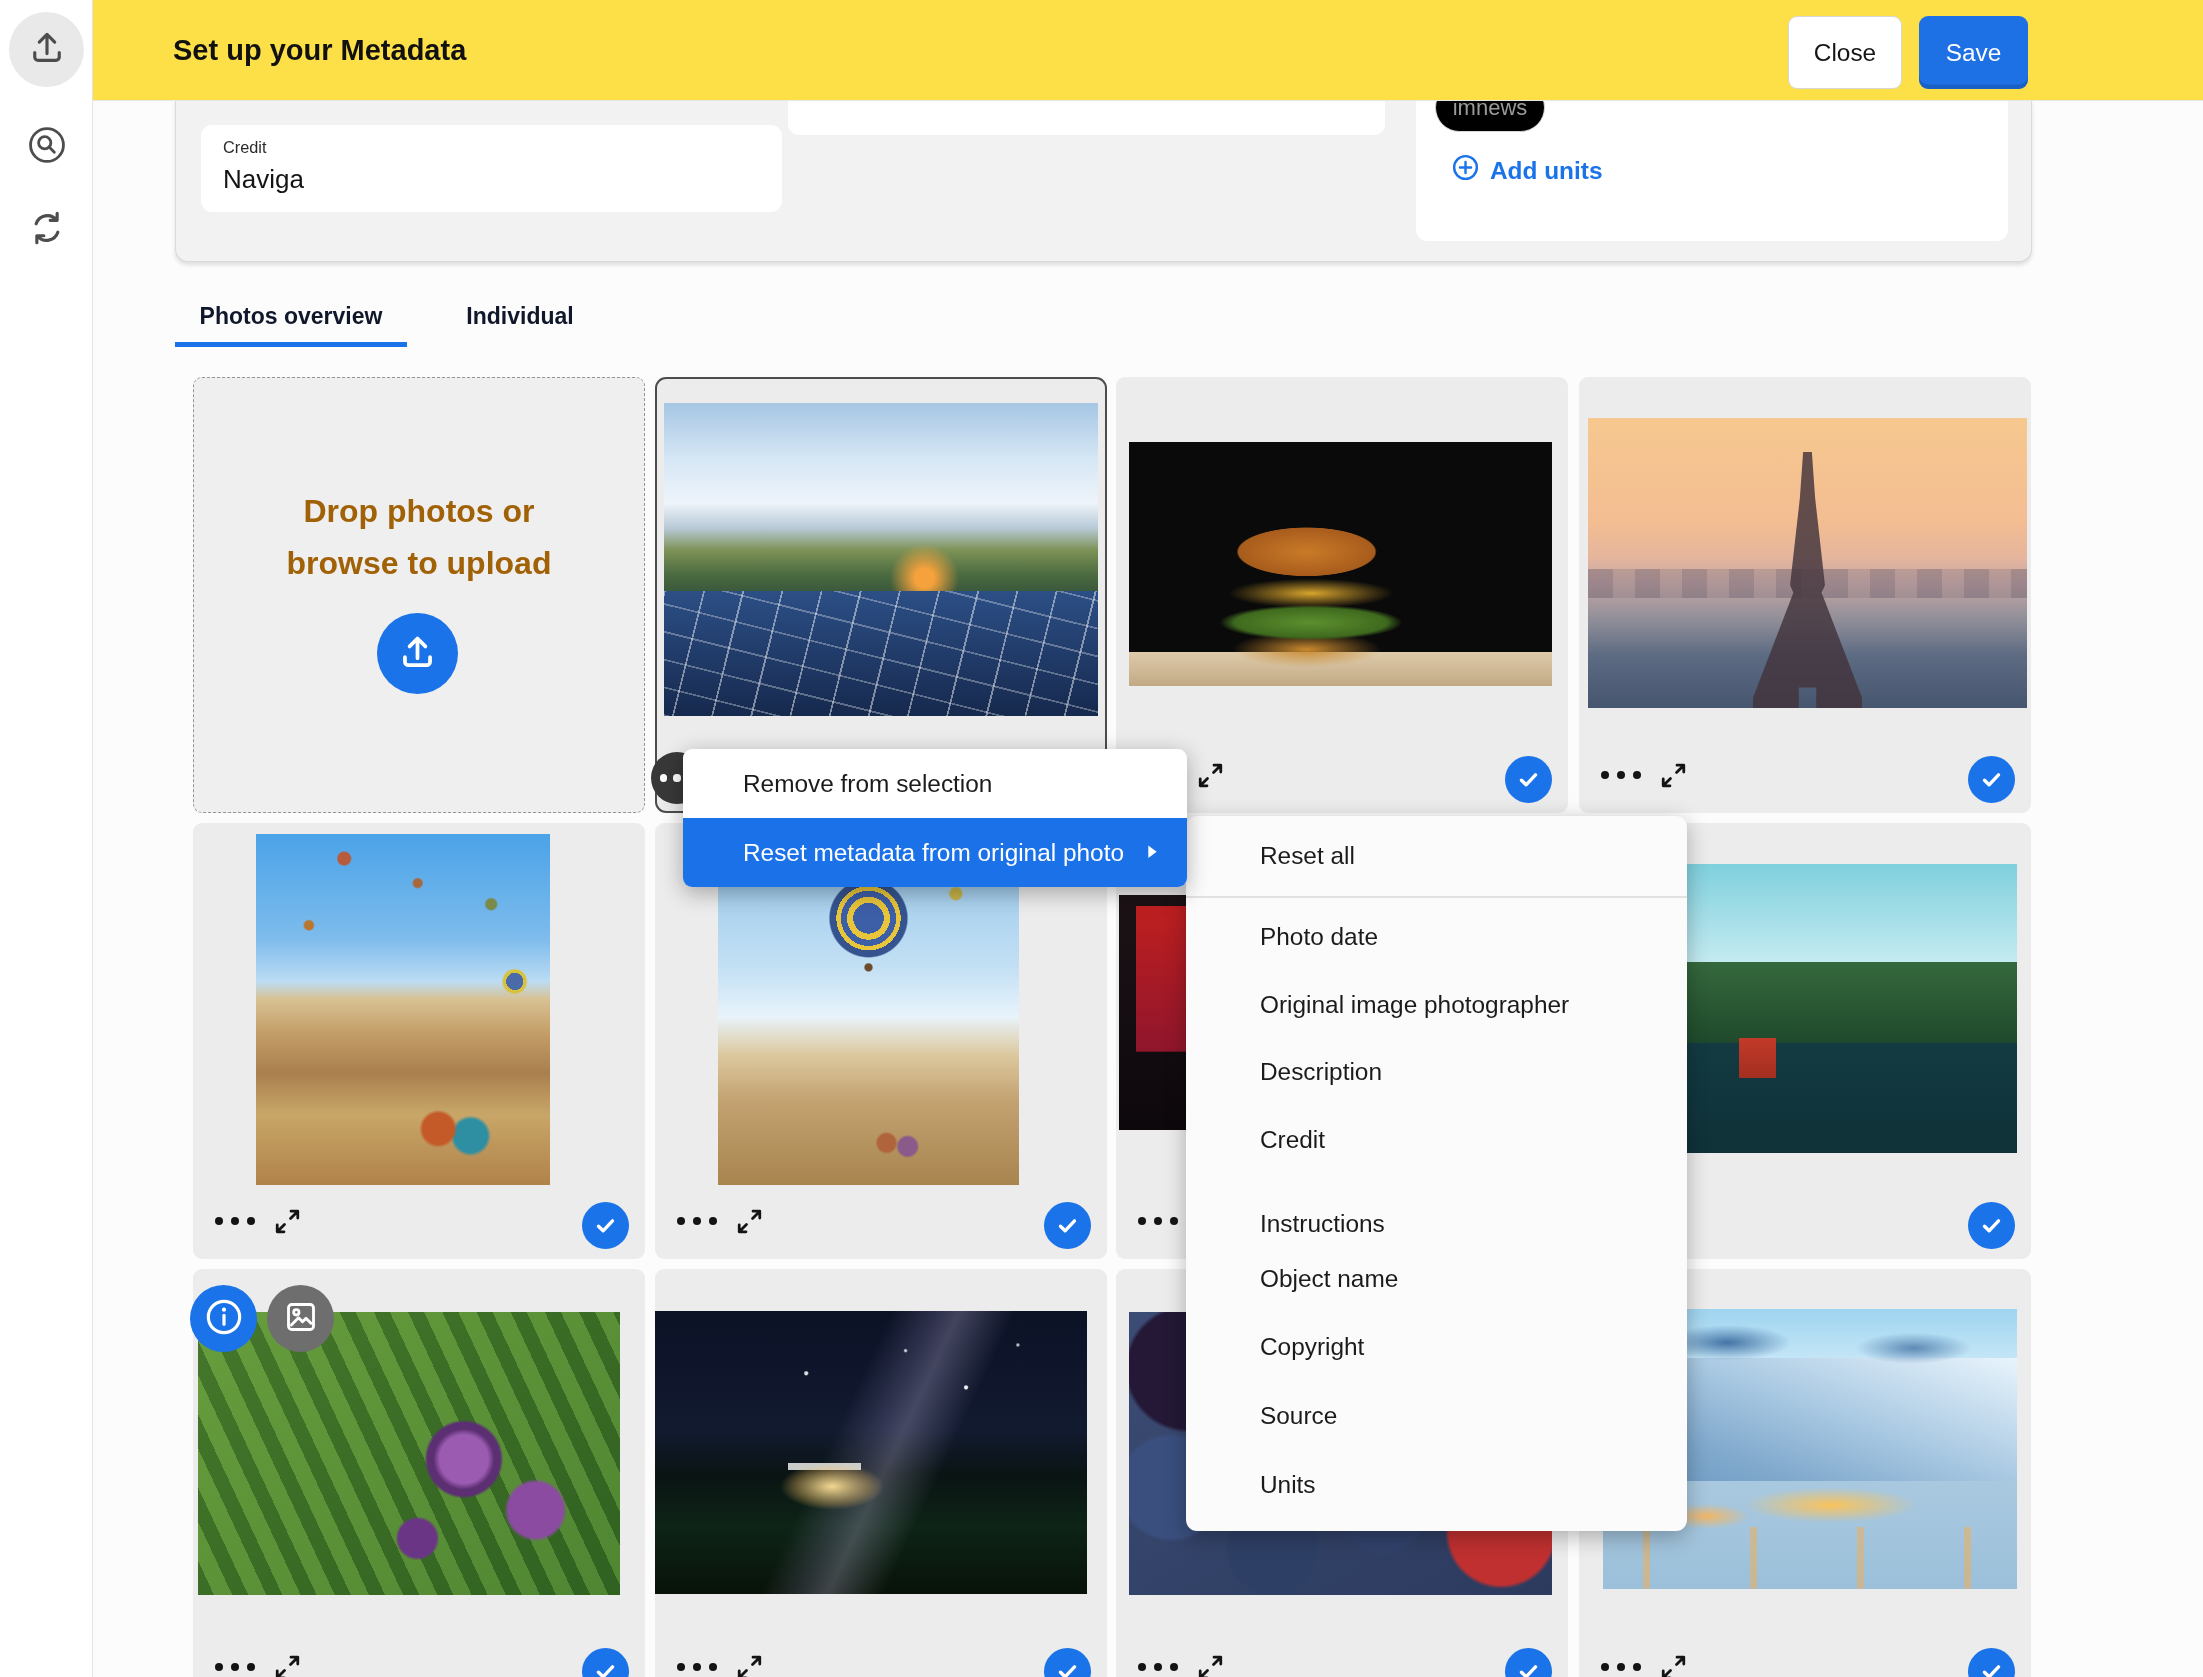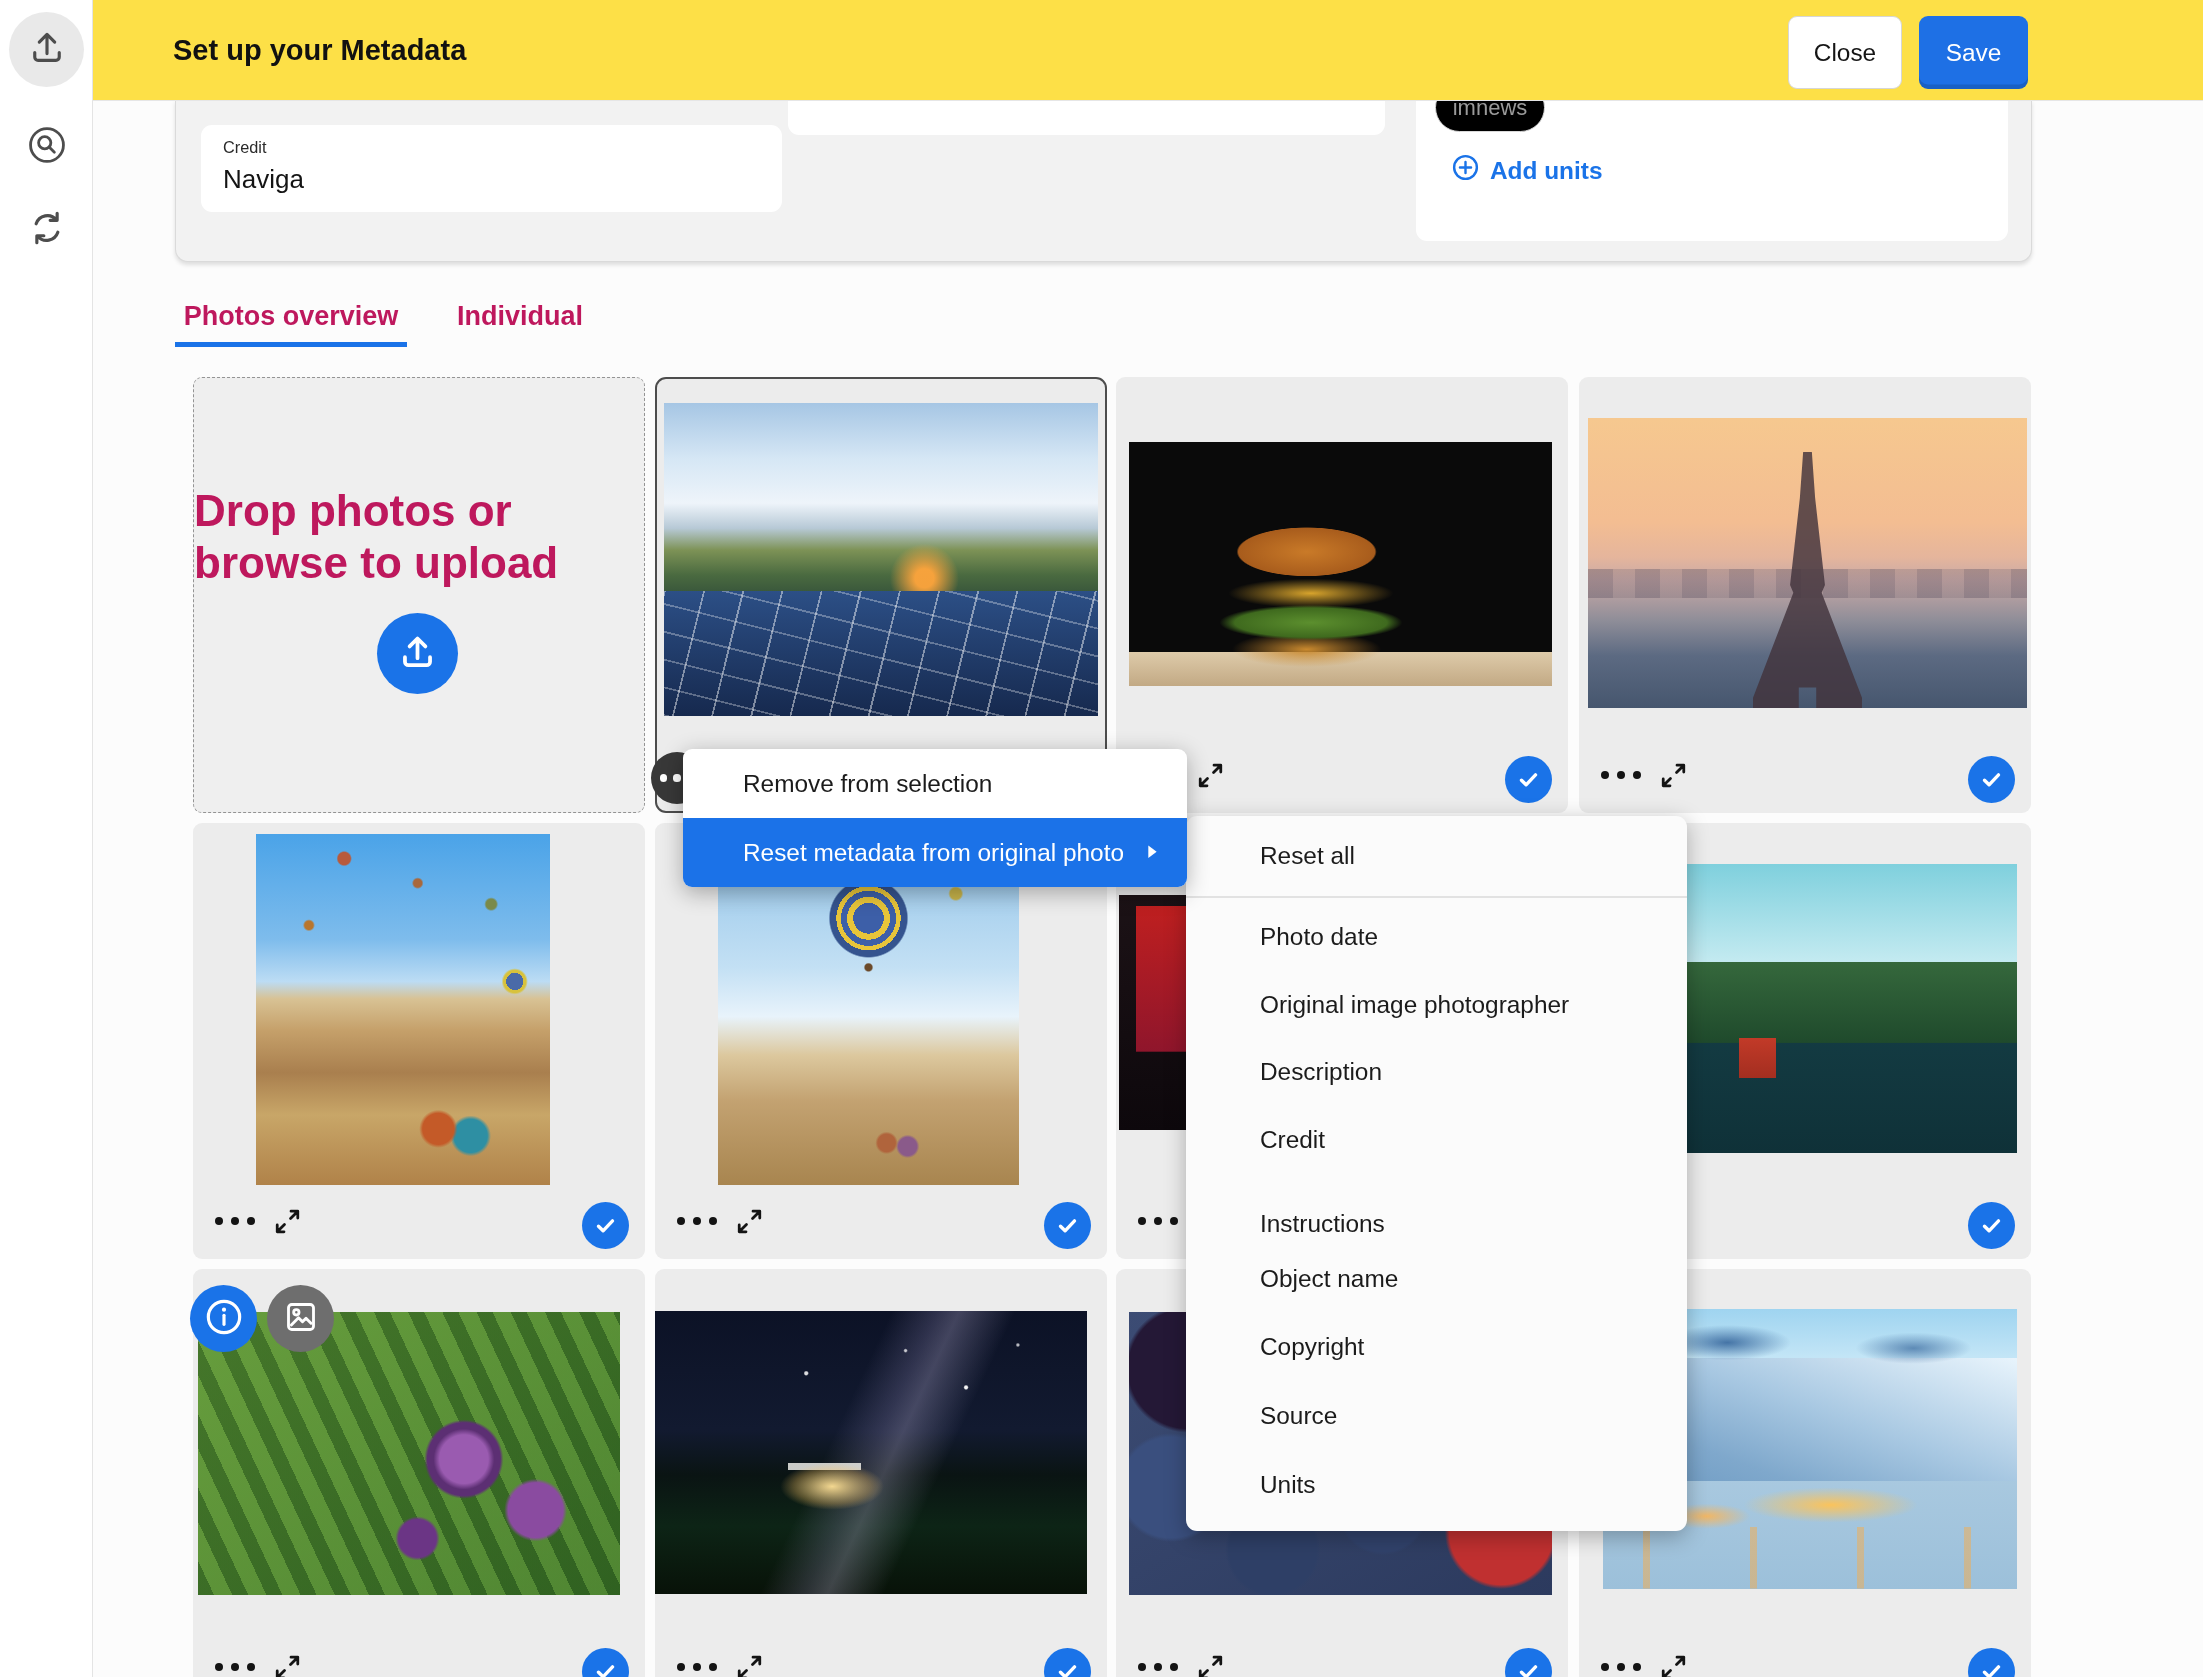--- a/index.html
+++ b/index.html
@@ -40,43 +40,43 @@
   #units-chip { position:absolute; left:1259px; top:-18px; width:110px; height:49px;
                 background:#000000; border:1.8px solid #d9d9d9; border-radius:24.4px;
                 display:flex; align-items:center; justify-content:center;
                 font-size:22px; color:#9a9a9a; }
   #add-units { position:absolute; left:1275px; top:52px; display:flex; align-items:center; gap:10px;
                color:#1a73e8; font-size:24.4px; font-weight:700; cursor:pointer; }
   #add-units svg { width:29px; height:29px; stroke:#1a73e8; fill:none; stroke-width:2; stroke-linecap:round; }
 
   
   .tab { position:absolute; top:291px; height:51px; display:flex; align-items:center;
-         justify-content:center; font-size:27px; font-weight:700; color:#be185d; cursor:pointer; }
+         justify-content:center; font-size:23px; font-weight:700; color:#0f172a; cursor:pointer; }
   #tab-overview { left:175px; width:232px; }
   #tab-individual { left:442px; width:156px; }
   #tab-underline { position:absolute; left:175px; top:342px; width:232px; height:5.4px; background:#1a73e8; }
 
   
   .card { position:absolute; width:452px; height:436px; background:#ececec; border-radius:9px; }
   .photo { position:absolute; background-repeat:no-repeat; }
   .foot-dots { position:absolute; left:22px; top:394px; display:flex; gap:8.1px; cursor:pointer; }
   .foot-dots i { width:8.1px; height:8.1px; border-radius:50%; background:#141414; }
   .foot-expand { position:absolute; left:80px; top:384px; width:29px; height:29px; cursor:pointer; }
   .foot-expand svg { width:29px; height:29px; stroke:#141414; stroke-width:2.3; fill:none;
                      stroke-linecap:round; stroke-linejoin:round; }
   .check { position:absolute; right:16.3px; top:379px; width:47px; height:47px; border-radius:50%;
            background:#1a73e8; display:flex; align-items:center; justify-content:center; cursor:pointer; }
   .check svg { width:29px; height:29px; stroke:#fff; stroke-width:2.8; fill:none;
                stroke-linecap:round; stroke-linejoin:round; }
 
   
   #dropzone { position:absolute; left:193px; top:377px; width:452px; height:436px;
               background:#efefef; border:1.8px dashed #949494; border-radius:9px; }
-  #dropzone .dz-text { position:absolute; top:107px; width:100%; 
-                       font-size:44px; font-weight:700; line-height:52px; color:#be185d; }
+  #dropzone .dz-text { position:absolute; top:107px; width:100%; text-align:center;
+                       font-size:32px; font-weight:700; line-height:52px; color:#a16207; }
   #dz-upload { position:absolute; left:183px; top:235px; width:81px; height:81px; border-radius:50%;
                background:#1a73e8; display:flex; align-items:center; justify-content:center; cursor:pointer; }
   #dz-upload svg { width:43px; height:43px; stroke:#fff; fill:none; stroke-width:2.1;
                    stroke-linecap:round; stroke-linejoin:round; }
 
   
   #card-solar { border:2.7px solid #4d4d4d; border-radius:11px; }
 
   
   .badge { position:absolute; width:67px; height:67px; border-radius:50%; z-index:8;

